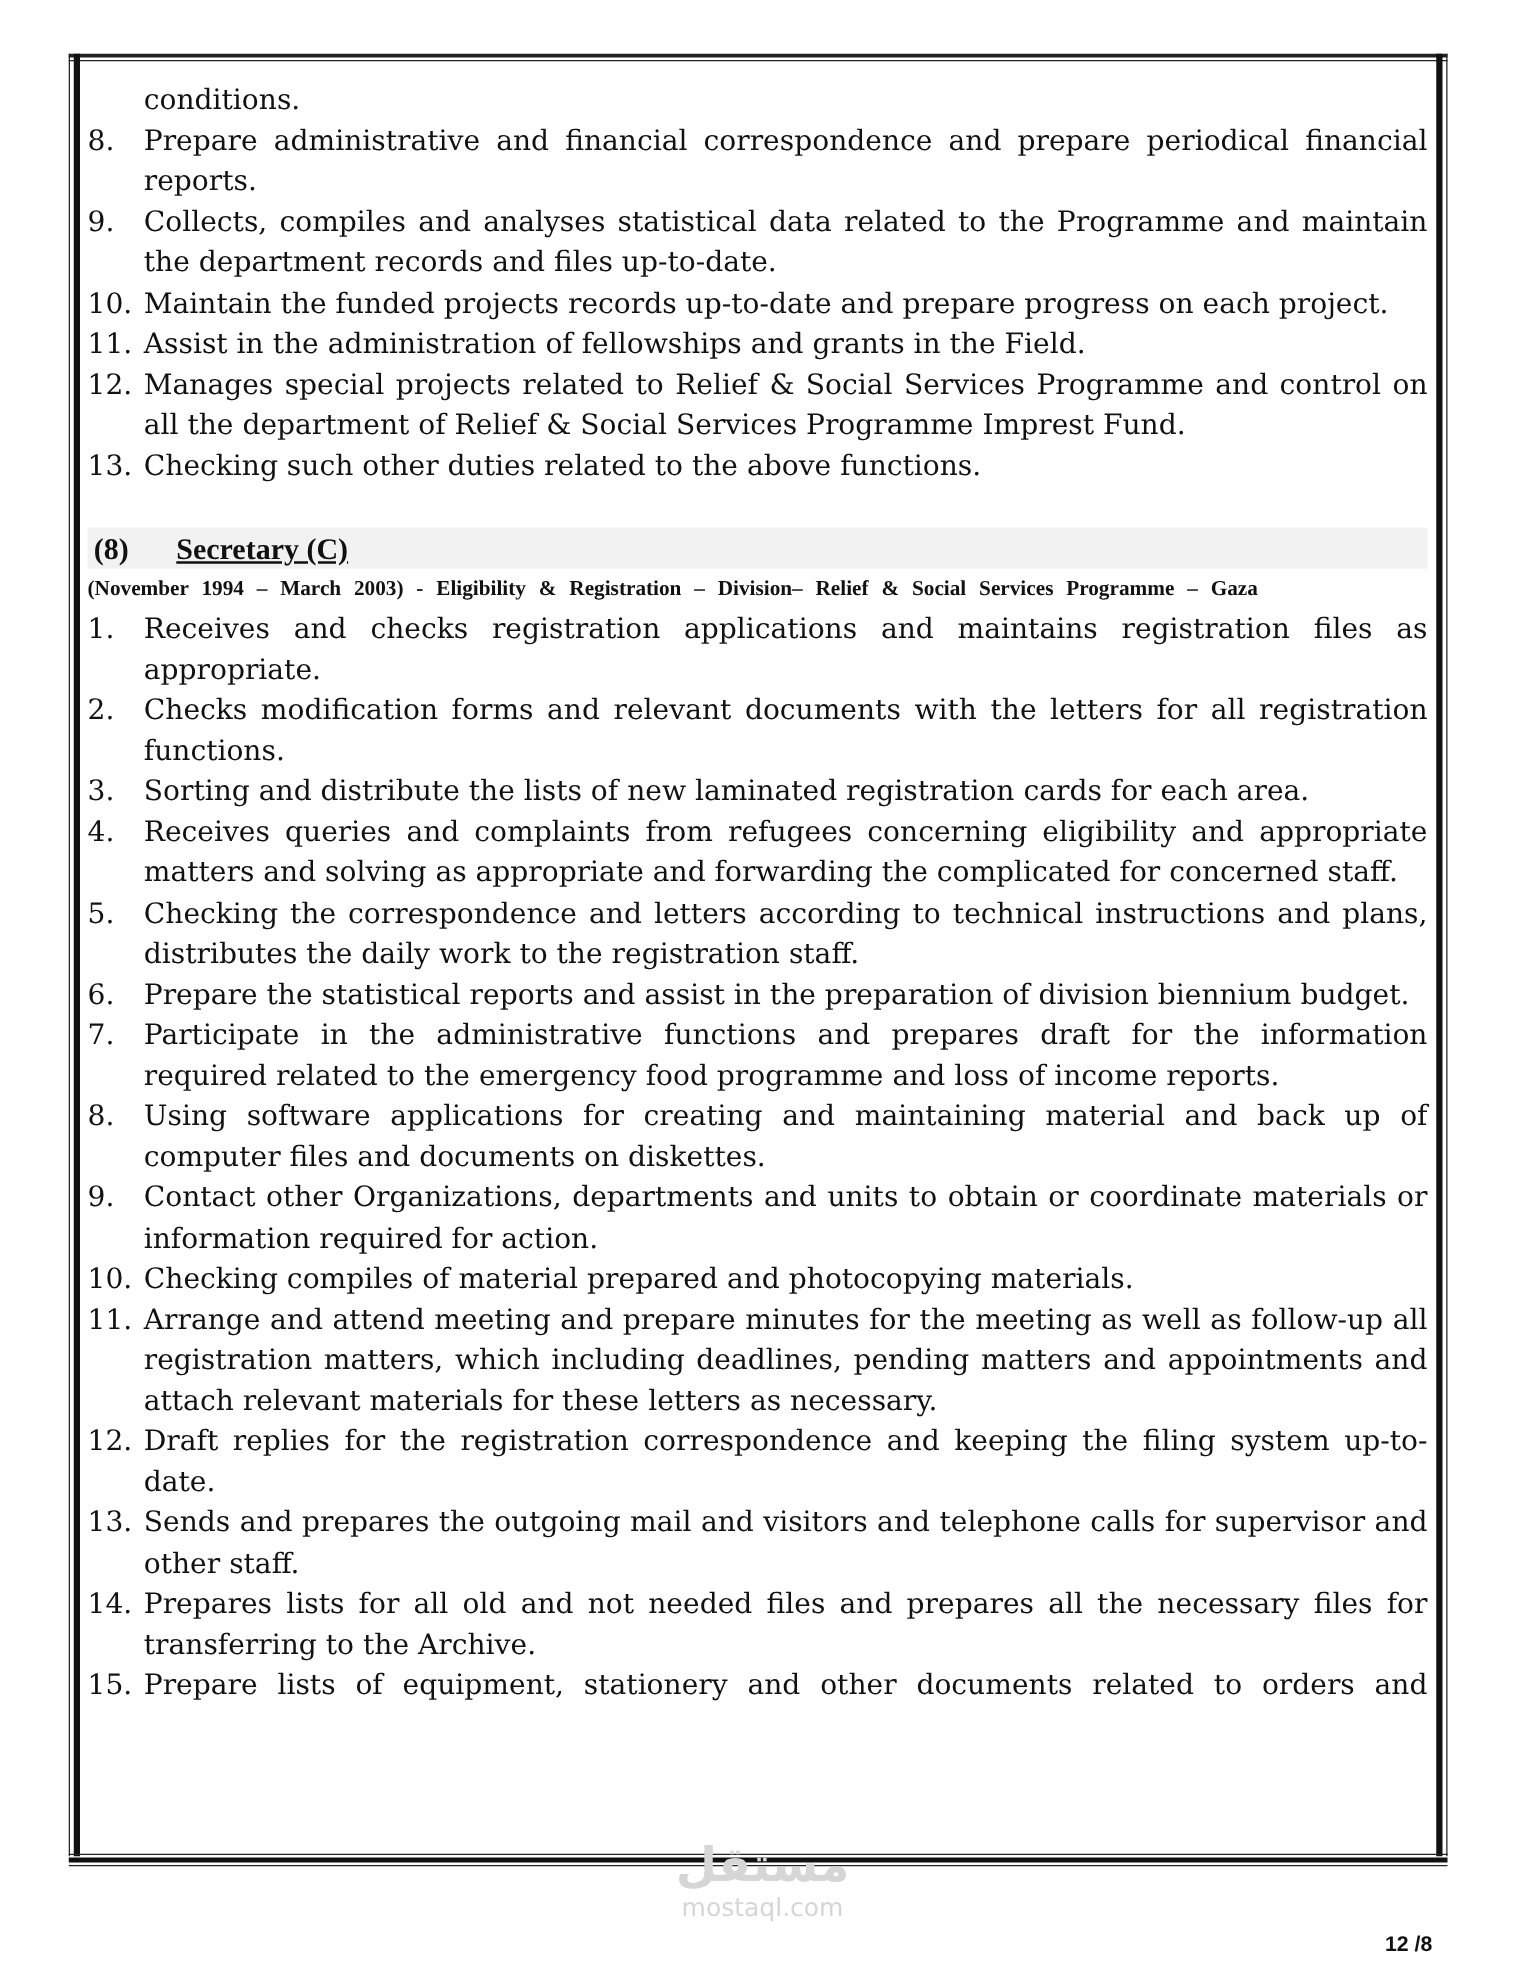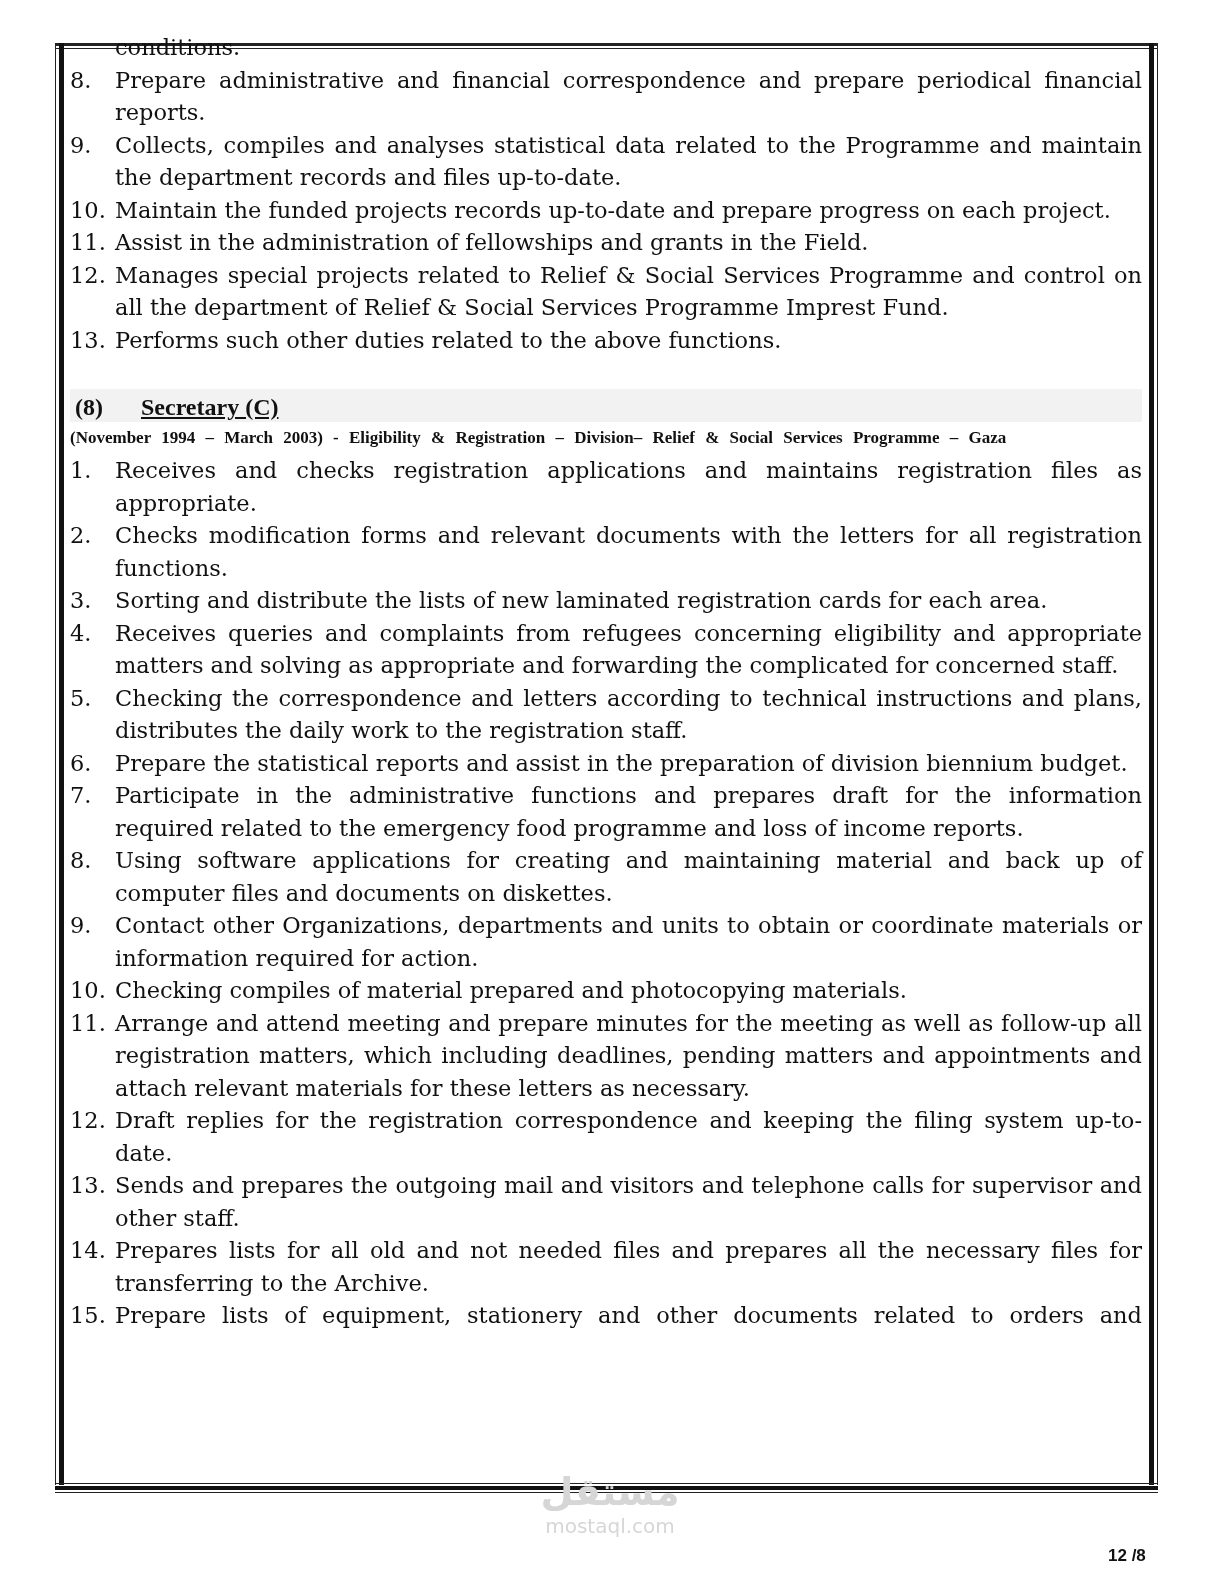--- a/index.html
+++ b/index.html
@@ -31,21 +31,21 @@
     content: ""; position: absolute; left: 1px; top: 0; width: 5px; height: 100%; background: #111;
   }
   .frame-bottom {
     position: absolute; left: 0; bottom: 0; width: 1103px; height: 10px;
     border-top: 1px solid #222; border-bottom: 1px solid #222; box-sizing: border-box;
   }
   .frame-bottom::after {
     content: ""; position: absolute; left: 0; top: 2px; width: 100%; height: 4px; background: #111;
   }
   .content {
-    position: absolute; left: 70px; top: 31px; width: 1072px;
+    position: absolute; left: 70px; top: 64px; width: 1072px;
     font-size: 22.5px; line-height: 32.5px;
   }
   .item {
     display: flex; text-align: justify;
   }
   .num { width: 45px; flex: 0 0 45px; }
   .txt { flex: 1; text-align: justify; text-align-last: left; }
   .cont { padding-left: 45px; }
   .spacer { height: 33px; }
   .section-head {
@@ -102,21 +102,21 @@
     <div class="item">
         <span class="num">11.</span>
         <span class="txt">Assist in the administration of fellowships and grants in the Field.</span>
       </div>
     <div class="item">
         <span class="num">12.</span>
         <span class="txt">Manages special projects related to Relief &amp; Social Services Programme and control on all the department of Relief &amp; Social Services Programme Imprest Fund.</span>
       </div>
     <div class="item">
         <span class="num">13.</span>
-        <span class="txt">Performs such other duties related to the above functions.</span>
+        <span class="txt">Checking such other duties related to the above functions.</span>
       </div>
   </div>
 
   <div class="spacer"></div>
 
   <div class="section-head">
     <span class="sec-num">(8)</span><span class="sec-title">Secretary (C)</span>
   </div>
   <div class="period">(November 1994 – March 2003) - Eligibility &amp; Registration – Division– Relief &amp; Social Services Programme – Gaza</div>
 

